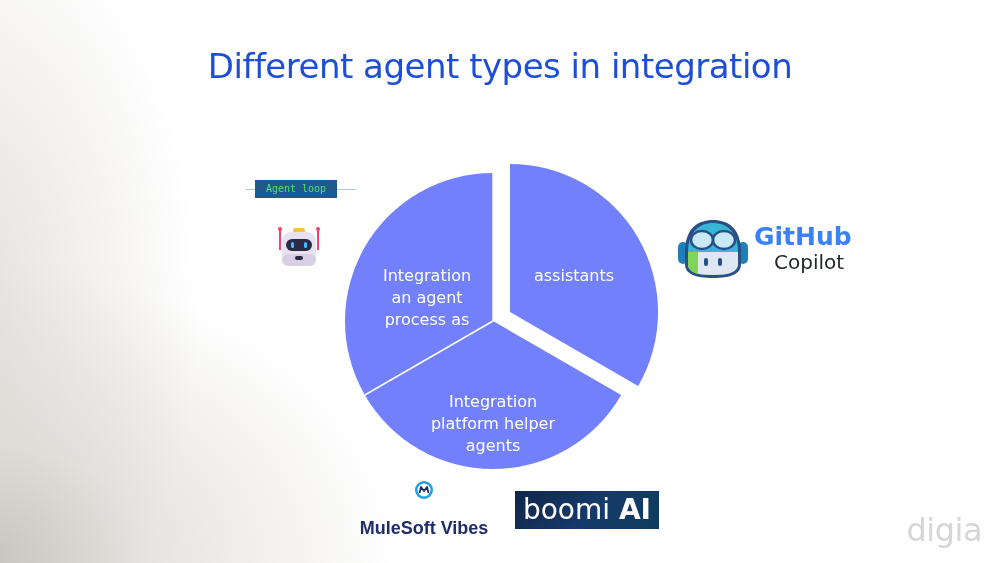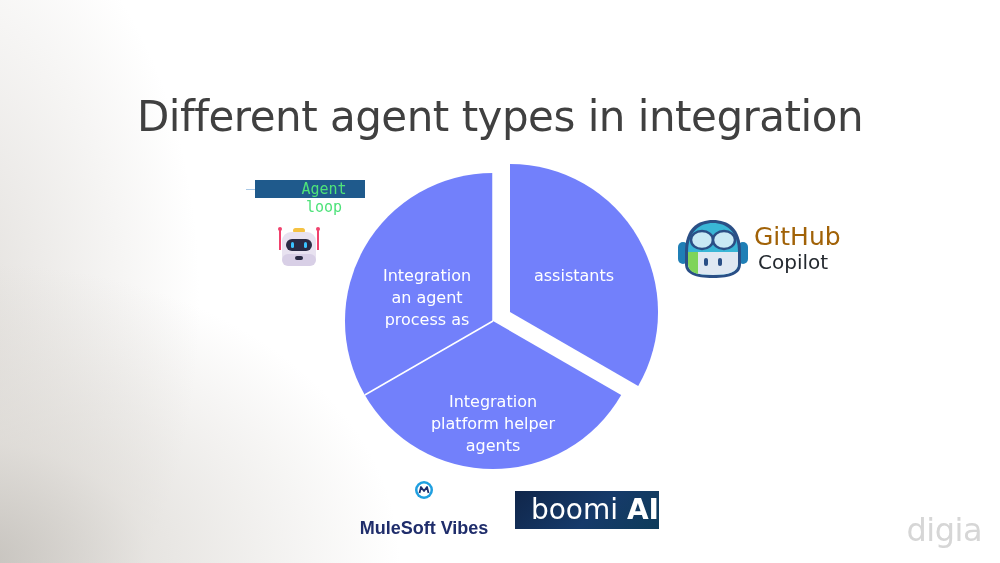--- a/index.html
+++ b/index.html
@@ -10,50 +10,50 @@
     }
     .bg-shade {
       position: absolute; inset: 0;
       background:
         radial-gradient(ellipse 420px 300px at -20px 563px, rgba(190,186,180,0.85) 0%, rgba(210,206,200,0.55) 40%, rgba(255,255,255,0) 100%),
         radial-gradient(ellipse 260px 420px at -60px 300px, rgba(205,200,194,0.6) 0%, rgba(255,255,255,0) 100%);
       pointer-events: none;
     }
     .title {
       position: absolute; left: 0; top: 46px; width: 1000px;
-      text-align: center; font-size: 42px; color: #404040;
-      font-family: "DejaVu Sans", sans-serif; letter-spacing: -0.5px; margin-top: 46px;
+      text-align: center; font-size: 34px; color: #1d4ed8;
+      font-family: "DejaVu Sans", sans-serif; letter-spacing: -0.5px;
     }
     .pie { position: absolute; left: 0; top: 0; width: 1000px; height: 563px; }
     .slice-label {
       position: absolute; text-align: center; color: #ffffff;
       font-family: "DejaVu Sans", sans-serif; font-size: 16px; line-height: 22px; margin-top: 17px;
     }
     .agent-loop {
       position: absolute; left: 246px; top: 178px; width: 110px; height: 20px;
     }
     .agent-loop .line {
       position: absolute; left: 0; right: 0; top: 11px; height: 1px; background: #a9c8e6;
     }
     .agent-loop .box {
       position: absolute; left: 9px; top: 2px; width: 82px; height: 18px;
       background: #1f5a8c; color: #4ee27a;
-      font-family: "DejaVu Sans Mono", monospace; font-size: 15px; line-height: 18px; text-align: center; padding-left: 28px;
+      font-family: "DejaVu Sans Mono", monospace; font-size: 10px; line-height: 18px; text-align: center;
     }
     .robot { position: absolute; left: 274px; top: 224px; width: 50px; height: 46px; }
     .copilot { position: absolute; left: 676px; top: 218px; }
     .copilot-text { position: absolute; left: 754px; top: 224px; }
-    .copilot-text .gh { font-family: "DejaVu Sans", sans-serif; font-weight: normal; font-size: 25px; color: #a16207; line-height: 26px; }
-    .copilot-text .cp { font-family: "DejaVu Sans", sans-serif; font-size: 20px; color: #24292f; line-height: 24px; margin-left: 4px; }
+    .copilot-text .gh { font-family: "DejaVu Sans", sans-serif; font-weight: bold; font-size: 25px; color: #3b82f6; line-height: 26px; }
+    .copilot-text .cp { font-family: "DejaVu Sans", sans-serif; font-size: 20px; color: #24292f; line-height: 24px; margin-left: 20px; }
     .mulesoft { position: absolute; left: 356px; top: 480px; width: 136px; text-align: center; }
     .mulesoft .name { font-family: "Liberation Sans", sans-serif; font-weight: bold; font-size: 18px; color: #1f2d6b; margin-top: 14px; }
     .boomi {
       position: absolute; left: 515px; top: 491px; width: 144px; height: 38px;
       background: linear-gradient(135deg, #10264a 0%, #163a6a 55%, #0e3c5a 100%);
-      color: #ffffff; font-family: "DejaVu Sans", sans-serif; font-size: 28px; line-height: 38px; text-align: right;
+      color: #ffffff; font-family: "DejaVu Sans", sans-serif; font-size: 28px; line-height: 38px; text-align: center;
       overflow: hidden;
     }
     .boomi .ai { font-weight: bold; }
     .digia {
       position: absolute; right: 18px; bottom: 14px; font-family: "DejaVu Sans", sans-serif;
       font-size: 32px; color: #d6d6d6; letter-spacing: -0.5px;
     }
   </style>
 </head>
 <body>

